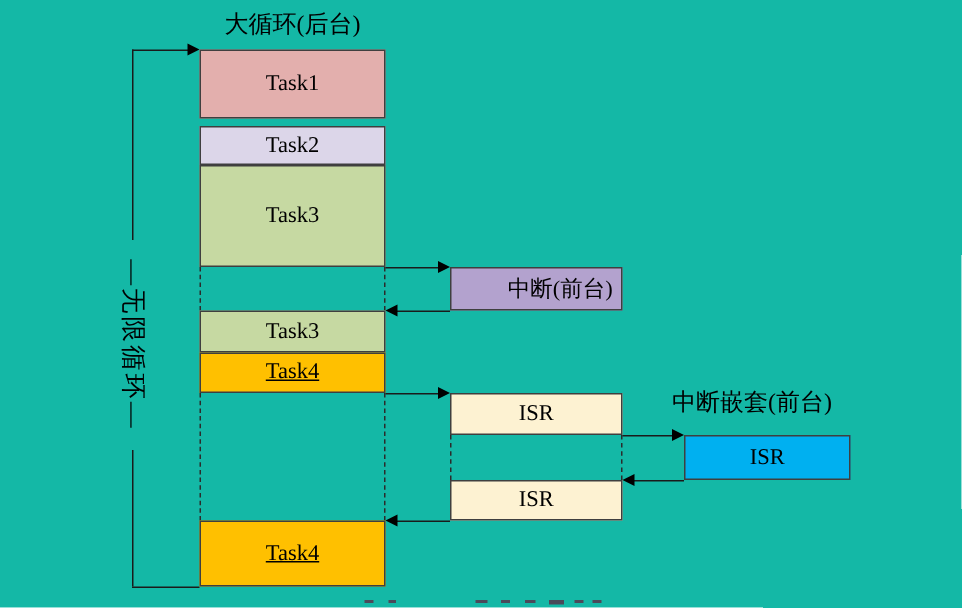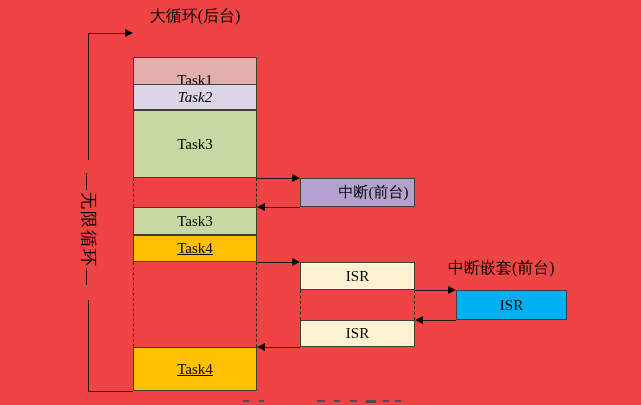--- a/index.html
+++ b/index.html
@@ -1,38 +1,38 @@
 <!DOCTYPE html>
 <html><head>
 <meta charset="utf-8">
 <style>
   html,body{margin:0;padding:0;background:#ffffff;}
   .stage{
-    position:relative;width:641px;height:405px;background:#ef4444;
+    position:relative;width:641px;height:405px;background:#14b8a6;
     font-family:"Liberation Serif","DejaVu Serif",serif;color:#000;overflow:hidden;
   }
   .label{white-space:nowrap;}
   .box{
     position:absolute;box-sizing:border-box;border:1px solid #3f3f3f;
     display:flex;align-items:center;justify-content:center;font-size:15px;
   }
   .gap{
     position:absolute;box-sizing:border-box;
     border-left:1px dashed #2b2b2b;border-right:1px dashed #2b2b2b;
   }
   .hline{position:absolute;height:0;border-top:1px solid #1a1a1a;}
   .vline{position:absolute;width:0;border-left:1px solid #1a1a1a;}
   .head-r{position:absolute;width:0;height:0;
     border-top:4px solid transparent;border-bottom:4px solid transparent;
     border-left:8px solid #000;}
   .head-l{position:absolute;width:0;height:0;
     border-top:4px solid transparent;border-bottom:4px solid transparent;
     border-right:8px solid #000;}
   .c-task1{background:#e3afad;}
-  .c-task2{background:#dcd6e9;font-style:italic;}
+  .c-task2{background:#dcd6e9;}
   .c-task3{background:#c6d9a2;}
   .c-task4{background:#ffc000;text-decoration:underline;}
   .c-int{background:#b3a2ce;padding-left:32px;}
   .c-isr{background:#fdf2d2;}
   .c-nisr{background:#00b0f0;}
   .frag{position:absolute;height:2px;background:#4a4a5a;top:400px;}
 </style>
 </head>
 <body>
 
@@ -41,21 +41,21 @@
   <div class="label" style="position:absolute;left:133px;top:6px;width:124px;text-align:center;font-size:16px;">大循环(后台)</div>
 
   <div class="hline" style="left:88px;top:33px;width:38px;"></div>
   <div class="head-r" style="left:125px;top:29px;"></div>
   <div class="vline" style="left:88px;top:33px;height:127px;"></div>
   <div class="label" style="position:absolute;left:18px;top:220px;width:140px;height:20px;line-height:20px;
               text-align:center;font-size:17px;letter-spacing:2px;transform:rotate(90deg);">—无限循环—</div>
   <div class="vline" style="left:88px;top:300px;height:91px;"></div>
   <div class="hline" style="left:88px;top:391px;width:45px;"></div>
 
-  <div class="box c-task1" style="left:133px;top:33px;width:124px;height:46px;margin-top:24px;">
+  <div class="box c-task1" style="left:133px;top:33px;width:124px;height:46px;">
     <span class="label">Task1</span>
   </div>
   <div class="box c-task2" style="left:133px;top:84px;width:124px;height:26px;">
     <span class="label">Task2</span>
   </div>
   <div class="box c-task3" style="left:133px;top:110px;width:124px;height:68px;">
     <span class="label">Task3</span>
   </div>
   <div class="gap" style="left:133px;top:178px;width:124px;height:29px;"></div>
   <div class="box c-task3" style="left:133px;top:207px;width:124px;height:28px;">

